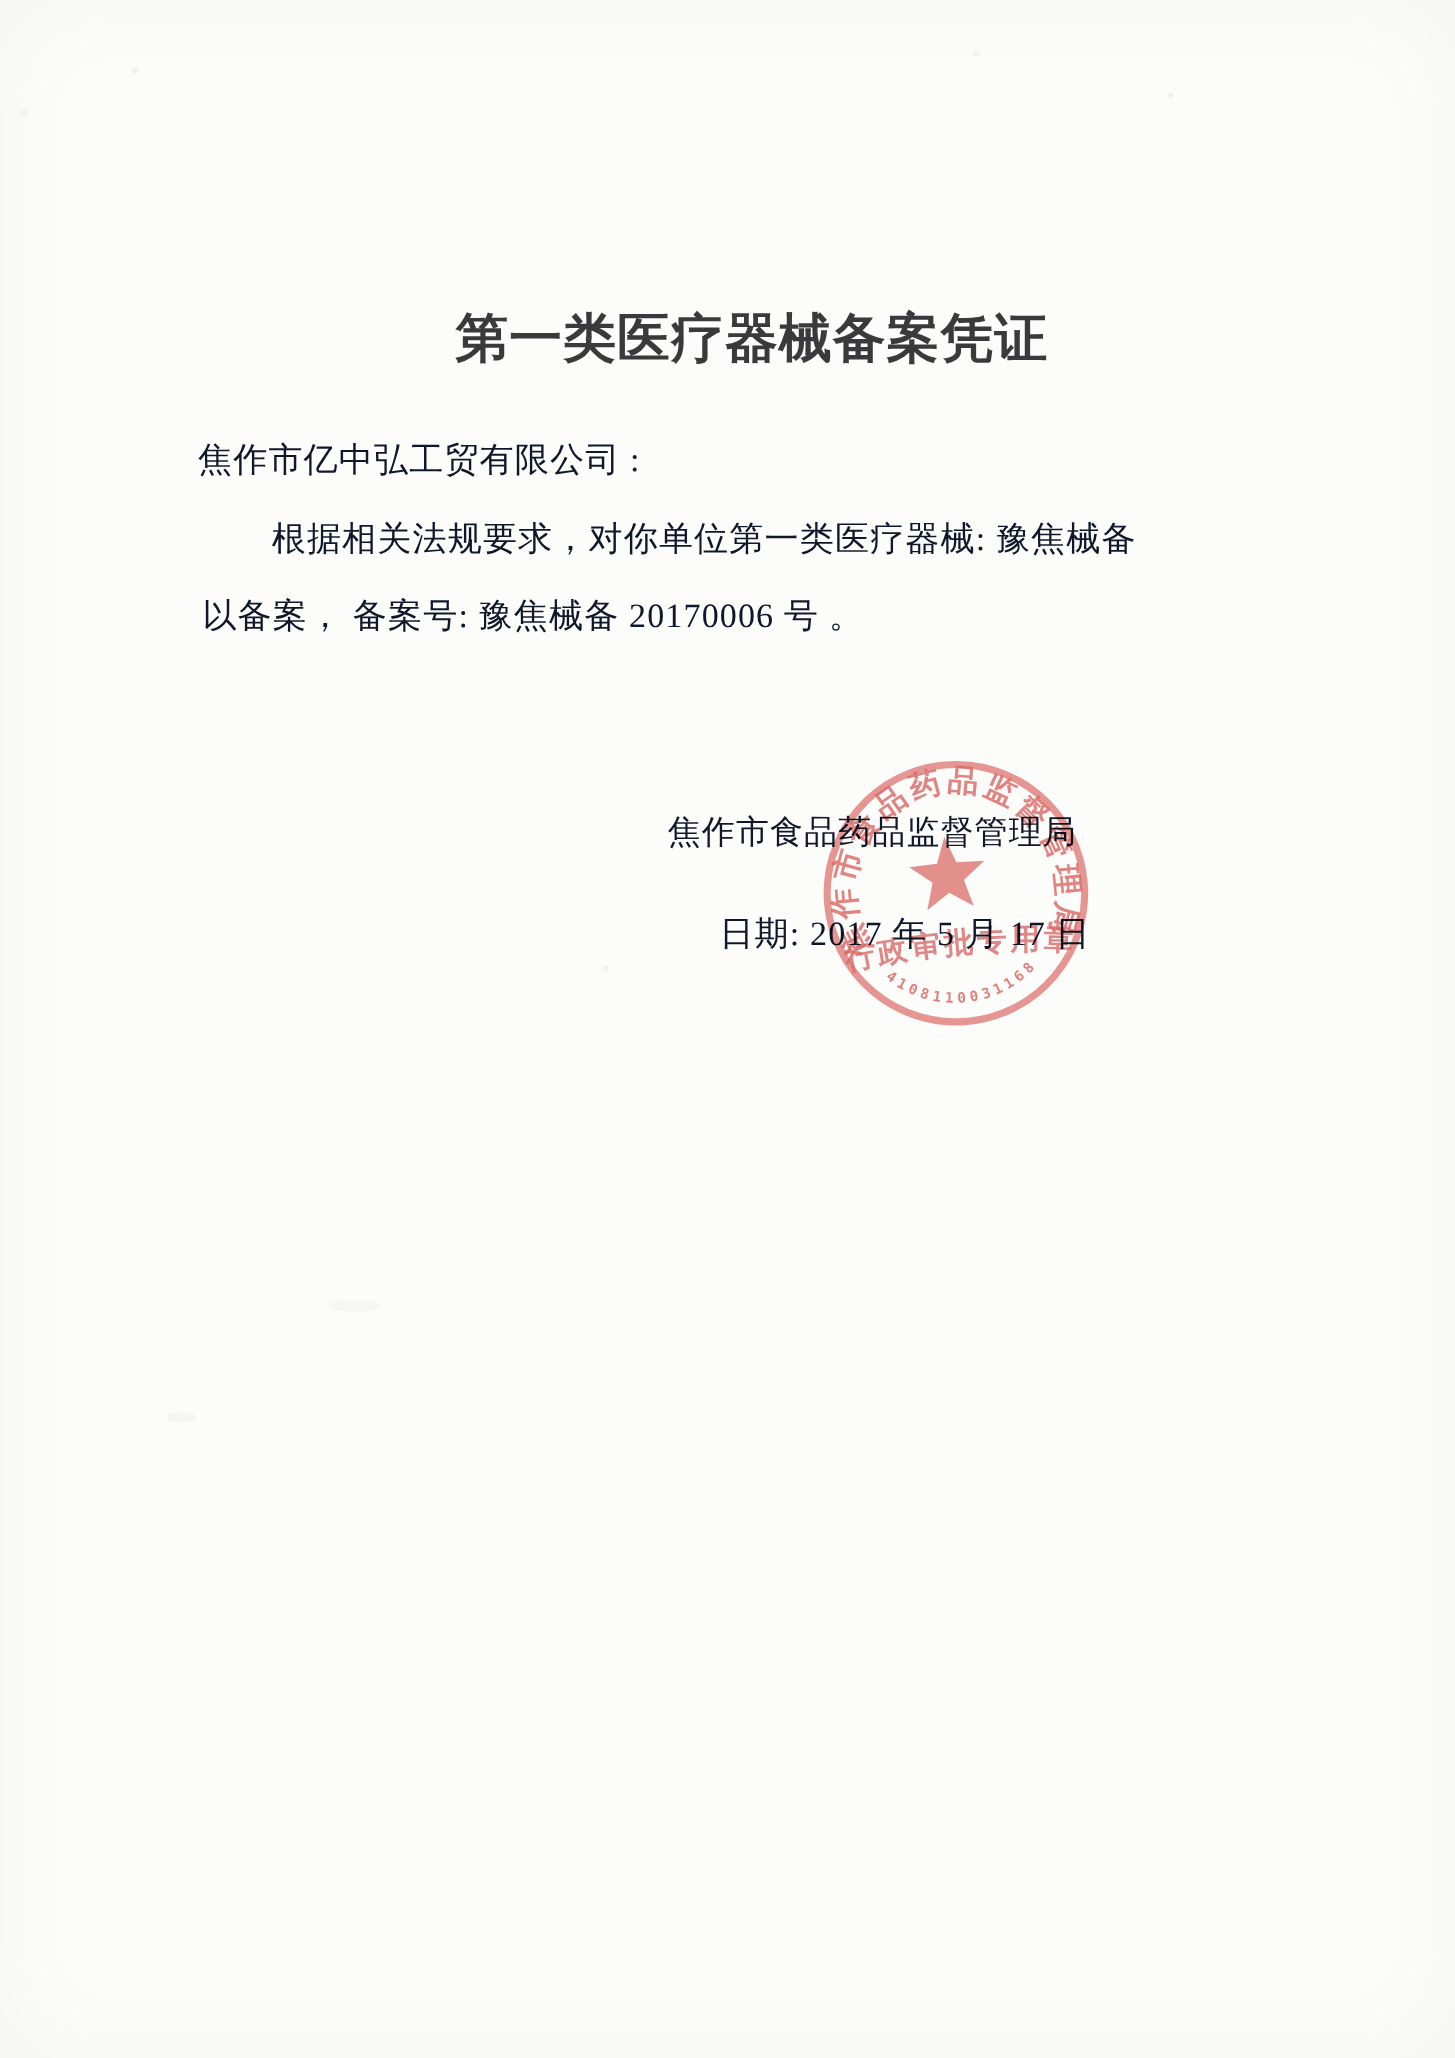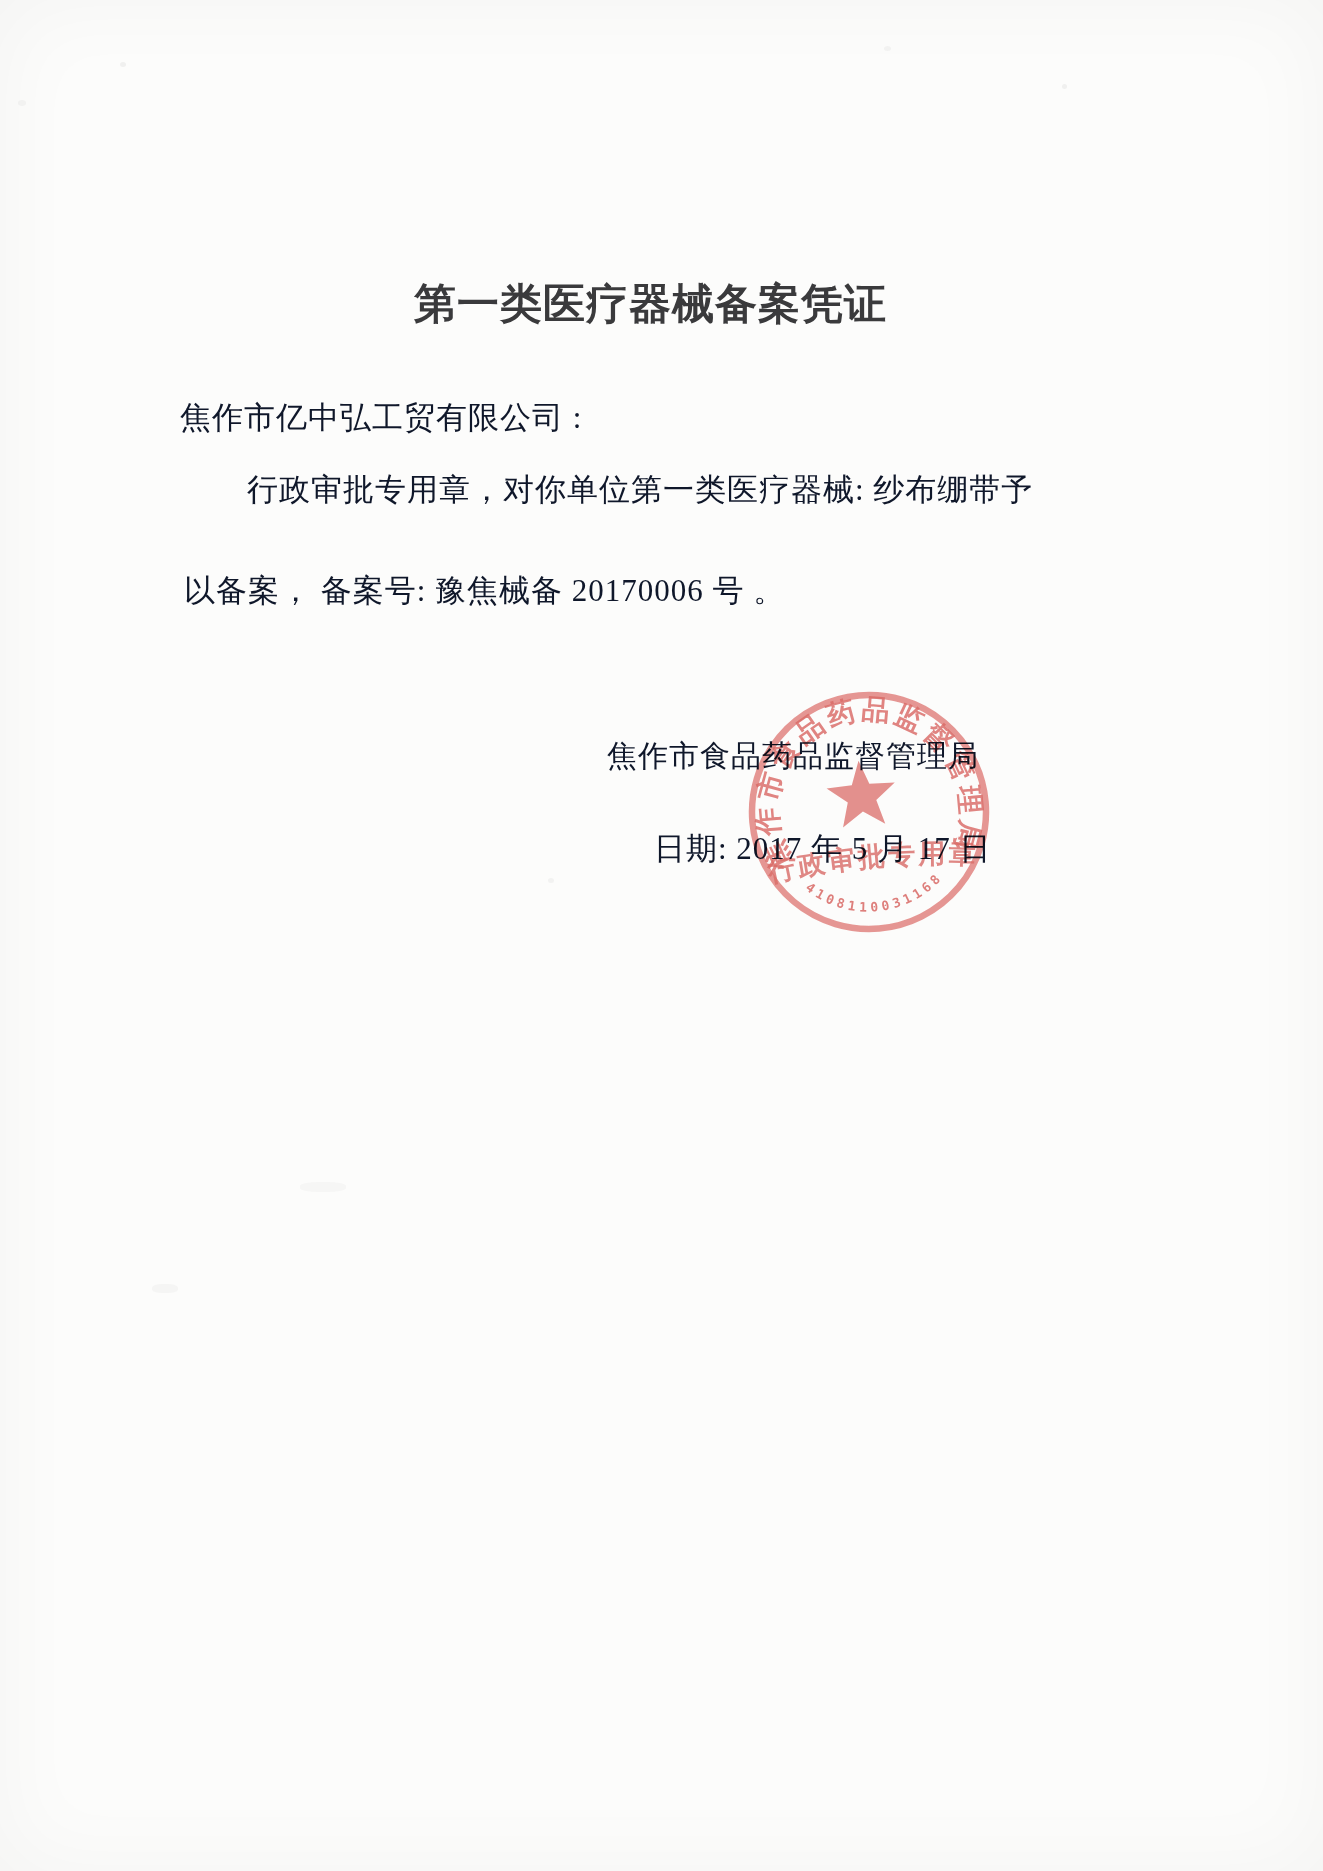--- a/index.html
+++ b/index.html
@@ -12,35 +12,35 @@
     overflow:hidden;
     font-family:"Liberation Serif", serif;
     color:#3d3d3f;
   }
   .title{
     position:absolute;
     left:414px;top:276px;
     margin:0;
     font-family:"Liberation Sans", sans-serif;
     font-weight:700;
-    font-size:42px;
+    font-size:48px;
     letter-spacing:1px;
     color:#3a3a3c;
     white-space:nowrap;
   }
   .textline{
     position:absolute;
     font-size:31px;
     letter-spacing:1px;
     white-space:nowrap;
     color:#0f172a;
   }
   .addressee{left:180px;top:397px;}
   .bodyline1{left:247px;top:469px;}
-  .bodyline2{left:184px;top:570px;}
+  .bodyline2{left:184px;top:539px;}
   .issuer{left:607px;top:736px;font-size:30px;}
   .dateline{left:654px;top:828px;}
   .seal{
     position:absolute;
     left:733px;top:676px;
     width:272px;height:272px;
     mix-blend-mode:multiply;
     transform:rotate(-5deg);
     opacity:0.92;
   }
@@ -82,21 +82,21 @@
   .sp7{left:18px;top:100px;width:8px;height:6px;opacity:.6;}
 </style>
 </head>
 <body>
 
 <div class="page">
 
   <h1 class="title">第一类医疗器械备案凭证</h1>
 
   <div class="textline addressee">焦作市亿中弘工贸有限公司 :</div>
-  <div class="textline bodyline1">行政审批专用章，对你单位第一类医疗器械: 纱布绷带予</div>
+  <div class="textline bodyline1">根据相关法规要求，对你单位第一类医疗器械: 豫焦械备</div>
   <div class="textline bodyline2">以备案， 备案号: 豫焦械备 20170006 号 。</div>
 
   <div class="textline issuer">焦作市食品药品监督管理局</div>
   <div class="textline dateline">日期: 2017 年 5 月 17 日</div>
 
   <div class="seal">
     <svg width="272" height="272" viewBox="0 0 272 272">
       <defs>
         <path id="arcTop" d="M 52,172.6 A 92,92 0 1 1 220,172.6" fill="none"></path>
         <path id="arcBanner" d="M 40,196 Q 136,184 232,196" fill="none"></path>

